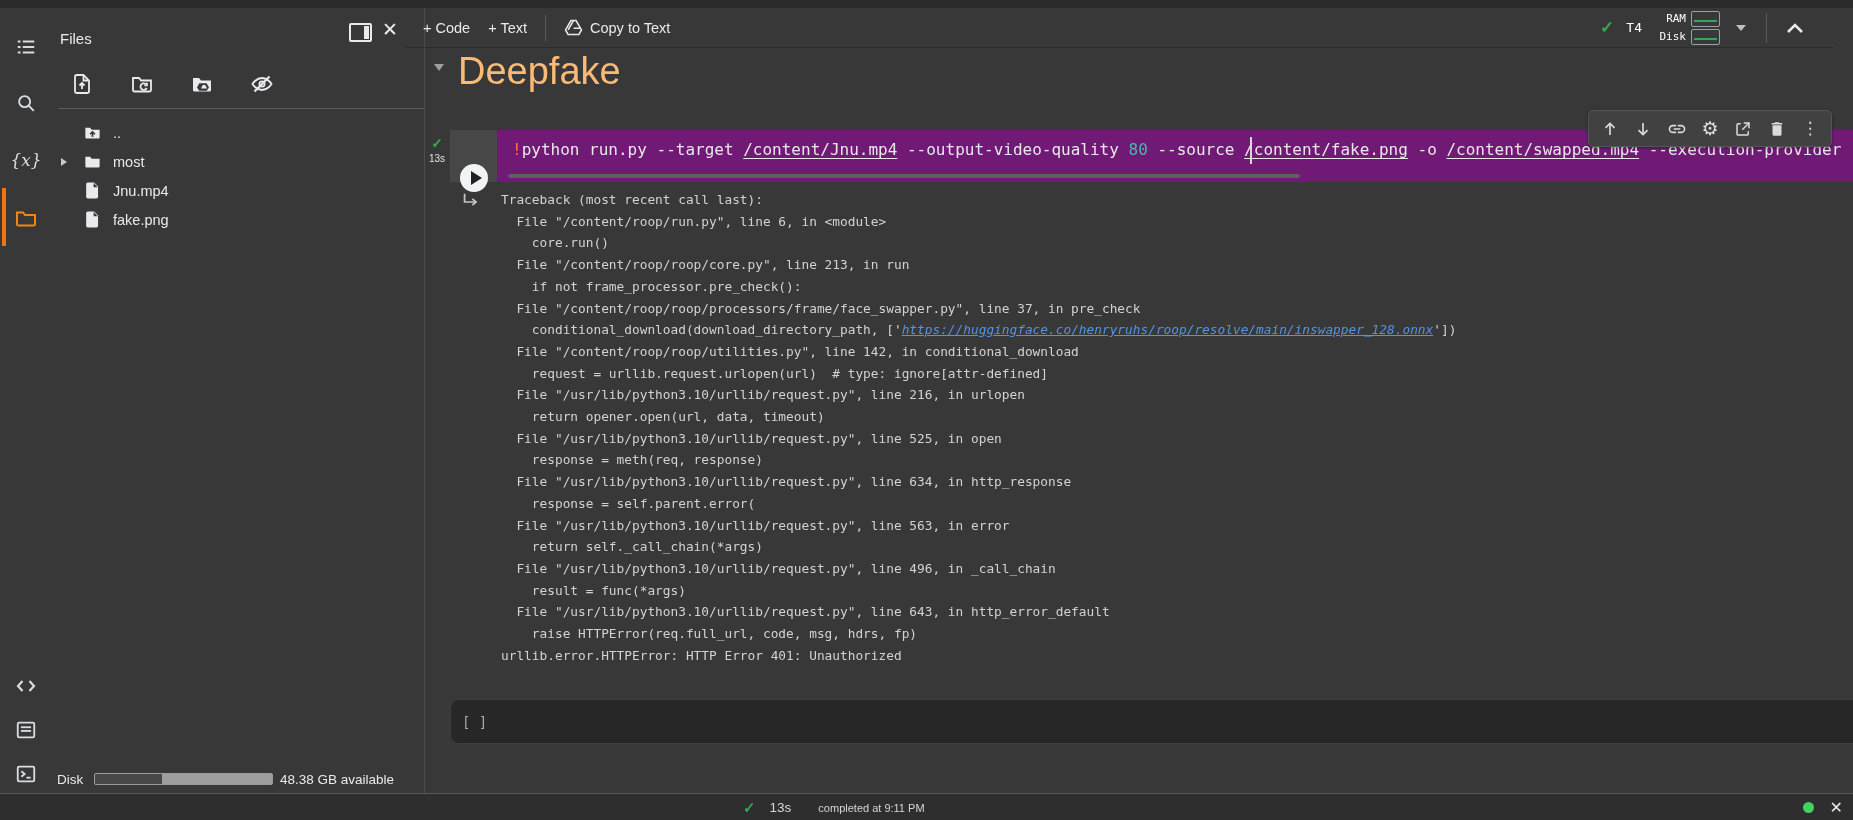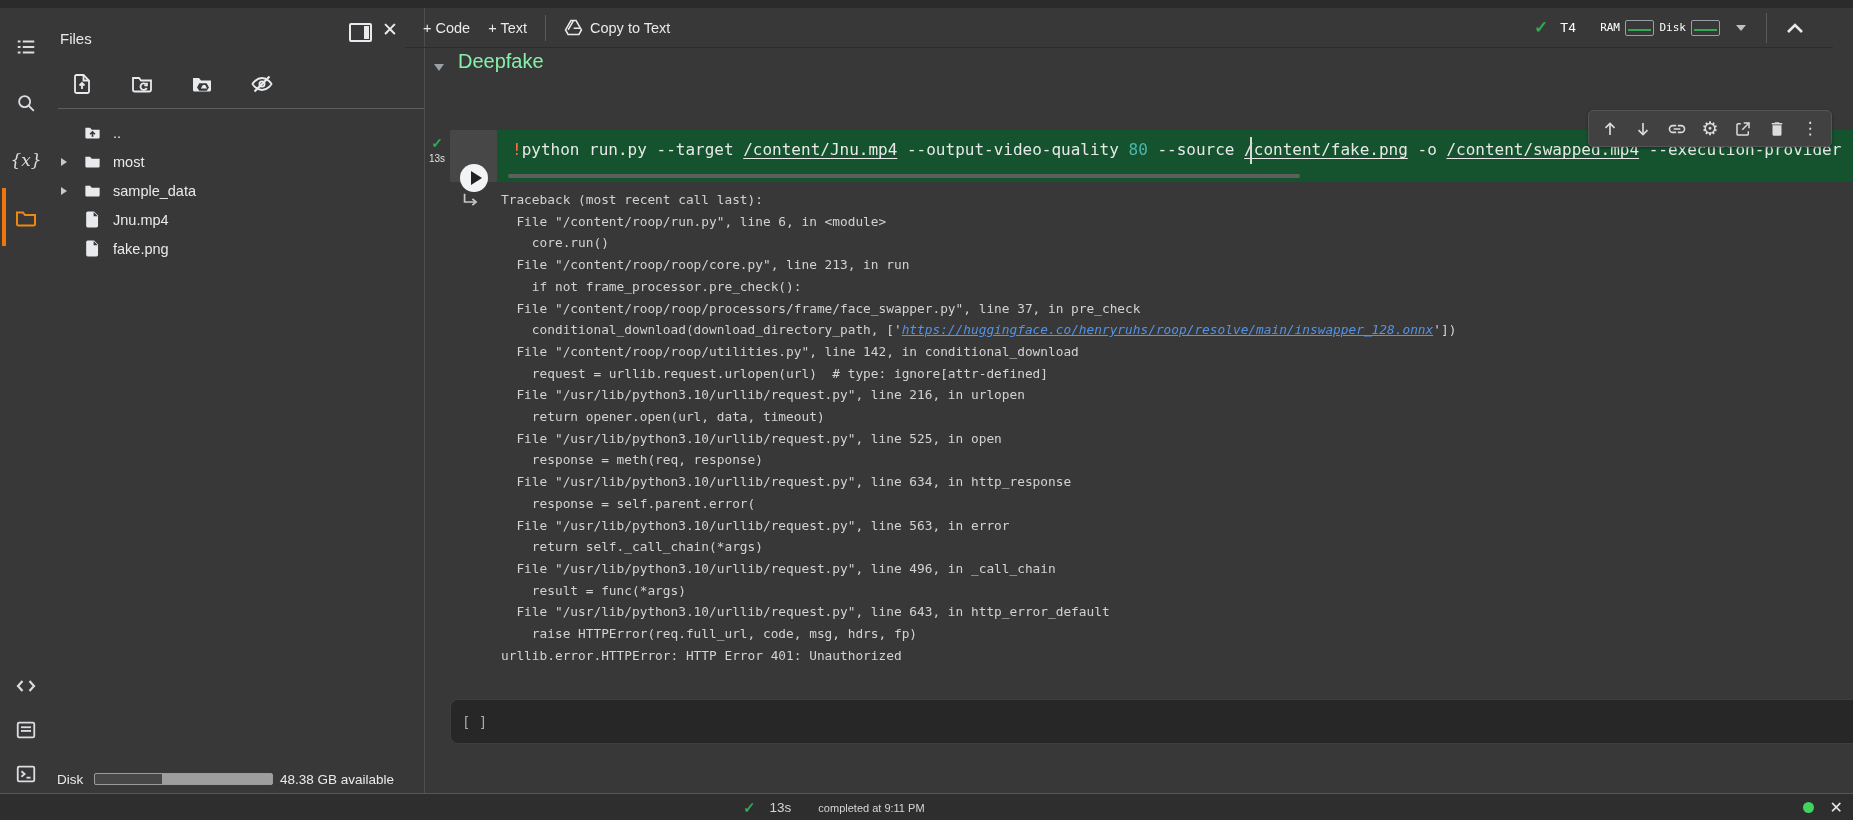--- a/index.html
+++ b/index.html
@@ -40,42 +40,42 @@
   .vdivider{left:424px;top:8px;width:1px;height:785px;background:#4e4e4e;}
 
   
   .toolbar{left:405px;top:8px;width:1428px;height:39px;border-bottom:1px solid #2c2c2c;}
   .tb-left{position:absolute;left:18px;top:0;height:39px;display:flex;align-items:center;gap:18px;}
   .tb-btn{display:flex;align-items:center;gap:7px;font-size:14.5px;color:#e8eaed;cursor:pointer;white-space:nowrap;}
   .tbsep{width:1px;height:26px;background:#5a5a5a;}
   .tb-right{position:absolute;right:28px;top:0;height:39px;display:flex;align-items:center;}
   .okcheck{color:#34a853;font-size:17px;font-weight:bold;}
   .gpu{font-family:"DejaVu Sans Mono",monospace;font-size:13px;margin-left:12px;color:#fff;}
-  .meters{display:flex;flex-direction:row;gap:2px;margin-left:14px;}
+  .meters{display:flex;flex-direction:column;gap:2px;margin-left:14px;}
   .meterline{display:flex;align-items:center;gap:5px;}
   .mlabel{font-family:"DejaVu Sans Mono",monospace;font-size:11px;color:#fff;width:30px;text-align:right;}
   .meter{width:27px;height:14px;border:1px solid #9aa0a6;border-radius:2px;position:relative;cursor:pointer;}
   .meter .spark{position:absolute;left:2px;right:2px;bottom:4px;height:2px;background:#34a853;}
   .ddown{margin-left:16px;width:0;height:0;border-top:6px solid #bdc1c6;border-left:5px solid transparent;border-right:5px solid transparent;cursor:pointer;}
   .tbsep2{width:1px;height:30px;background:#5a5a5a;margin:0 18px 0 20px;}
   .collapse-up{cursor:pointer;}
 
   
   .sechead{left:425px;top:48px;width:1428px;height:40px;}
   .seccaret{position:absolute;left:9px;top:16px;width:0;height:0;border-top:7px solid #9aa0a6;border-left:5.5px solid transparent;border-right:5.5px solid transparent;cursor:pointer;}
-  .sectitle{position:absolute;left:33px;top:2px;font-size:20px;color:#86efac;}
+  .sectitle{position:absolute;left:33px;top:2px;font-size:38px;color:#fdba74;}
 
   
   .execcol{left:424px;top:136px;width:26px;text-align:center;}
   .execcheck{color:#34a853;font-size:14px;font-weight:bold;line-height:1;}
   .exectime{font-size:10px;color:#e0e0e0;margin-top:3px;font-family:"Liberation Sans",sans-serif;}
   .cellgutter{left:450px;top:130px;width:47px;height:52px;background:#474747;display:flex;align-items:flex-end;justify-content:center;cursor:pointer;}
   .playbtn{width:28px;height:28px;border-radius:50%;background:#f1f3f4;position:relative;margin-bottom:-2px;top:8px;}
   .playbtn .tri{position:absolute;left:11px;top:7px;width:0;height:0;border-left:11px solid #212121;border-top:7px solid transparent;border-bottom:7px solid transparent;}
-  .codearea{left:497px;top:130px;width:1356px;height:52px;background:#14532d;overflow:hidden;cursor:text;}
+  .codearea{left:497px;top:130px;width:1356px;height:52px;background:#701a75;overflow:hidden;cursor:text;}
   .codeline{position:absolute;left:15px;top:10px;font-family:"DejaVu Sans Mono",monospace;font-size:16px;color:#e8e8e8;white-space:pre;}
   .bang{color:#ff7043;}
   .numlit{color:#4db6ac;}
   .pathlit{text-decoration:underline;text-underline-offset:3px;}
   .codecursor{position:absolute;left:753px;top:7px;width:1.5px;height:27px;background:#d8d8d8;}
   .hscroll{position:absolute;left:11px;bottom:4px;width:792px;height:4px;background:#5e5e5e;border-radius:2px;cursor:pointer;}
   .celltoolbar{left:1588px;top:110px;width:234px;height:35px;background:#414141;border:1px solid #555;border-radius:5px;
                display:flex;align-items:center;justify-content:space-around;padding:0 4px;box-shadow:0 1px 3px rgba(0,0,0,.4);}
   .ctb-ic{width:22px;height:22px;display:flex;align-items:center;justify-content:center;color:#dadce0;cursor:pointer;}
   .gearglyph{font-size:19px;line-height:1;color:#dadce0;}
@@ -200,29 +200,20 @@
         <span class="tlabel">..</span>
       </div>
       <div class="trow">
         <span class="caret"></span>
         <span class="ticon">
           <svg width="19" height="19" viewBox="0 0 24 24">
               <path fill="#e8eaed" d="M3 6h6l2 2.5h10V18a1.5 1.5 0 0 1-1.5 1.5h-15A1.5 1.5 0 0 1 3 18z"></path>
             </svg>
         </span>
         <span class="tlabel">most</span>
-      </div>
-      <div class="trow">
-        <span class="caret"></span>
-        <span class="ticon">
-          <svg width="19" height="19" viewBox="0 0 24 24">
-              <path fill="#e8eaed" d="M3 6h6l2 2.5h10V18a1.5 1.5 0 0 1-1.5 1.5h-15A1.5 1.5 0 0 1 3 18z"></path>
-            </svg>
-        </span>
-        <span class="tlabel">sample_data</span>
       </div>
       <div class="trow">
         <span class="ticon">
           <svg width="19" height="19" viewBox="0 0 24 24">
               <path fill="#e8eaed" d="M6 2h8l5 5v13a2 2 0 0 1-2 2H6a2 2 0 0 1-2-2V4a2 2 0 0 1 2-2z"></path>
               <path fill="#383838" d="M13.4 2.4V8h5.2z"></path>
             </svg>
         </span>
         <span class="tlabel">Jnu.mp4</span>
       </div>

